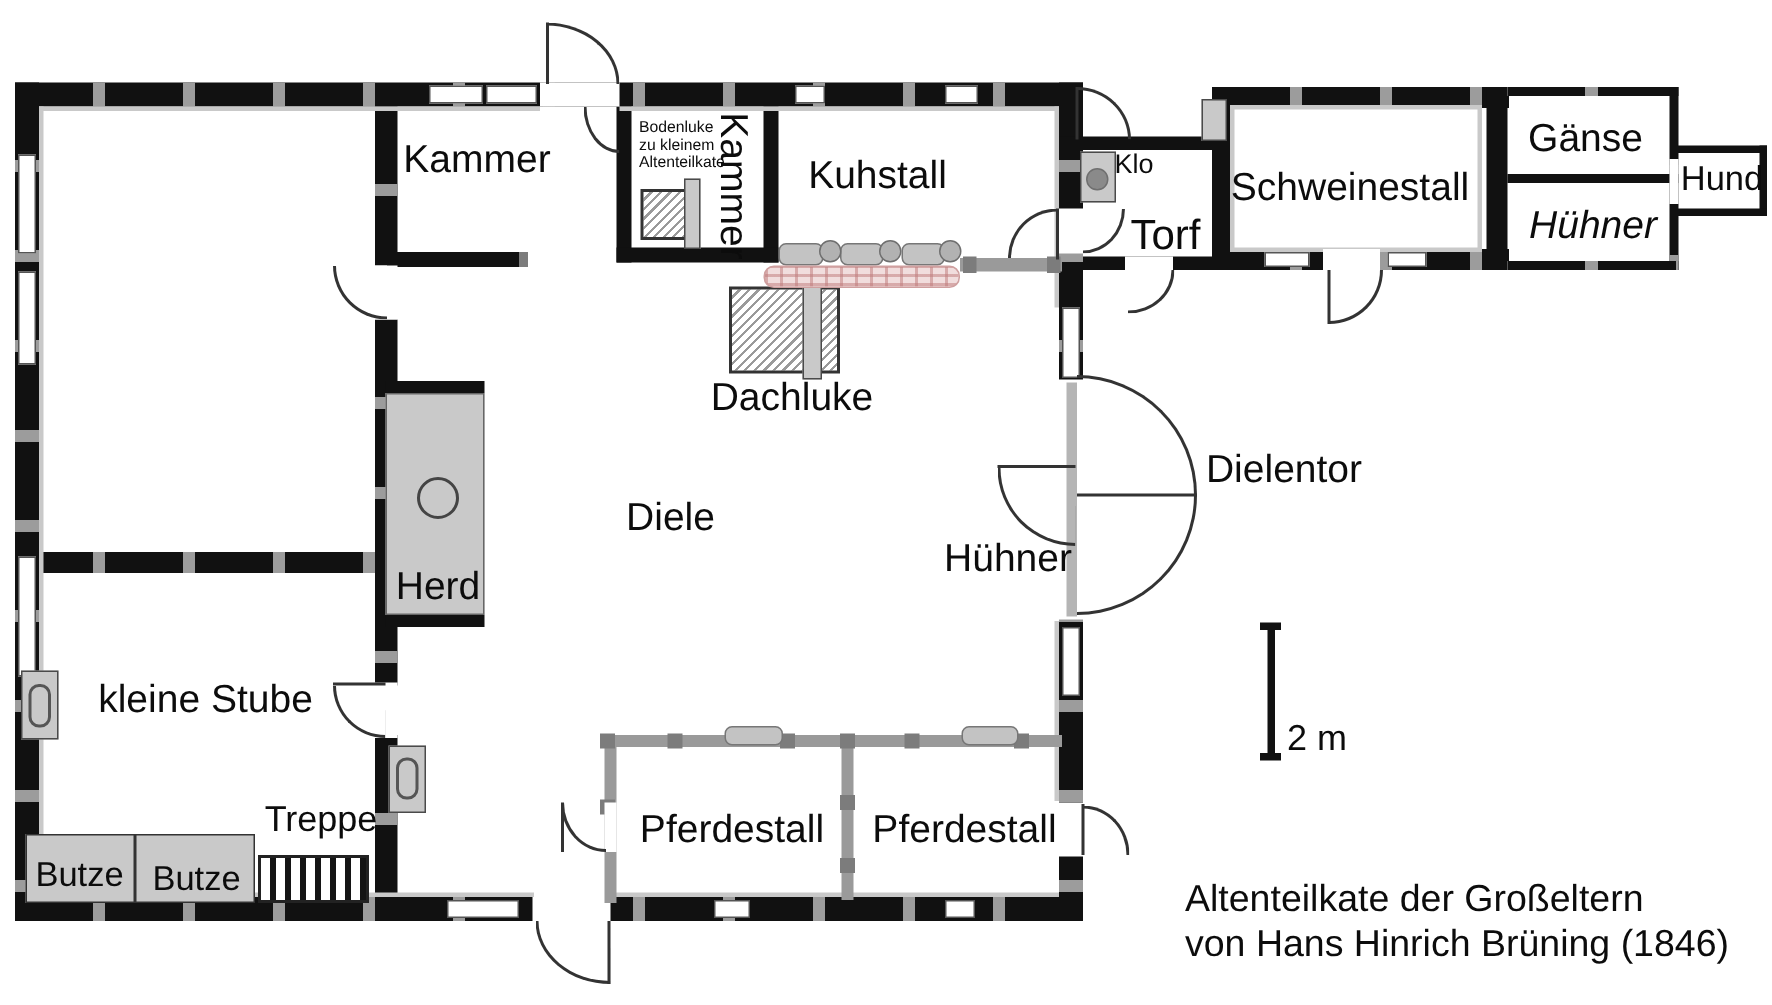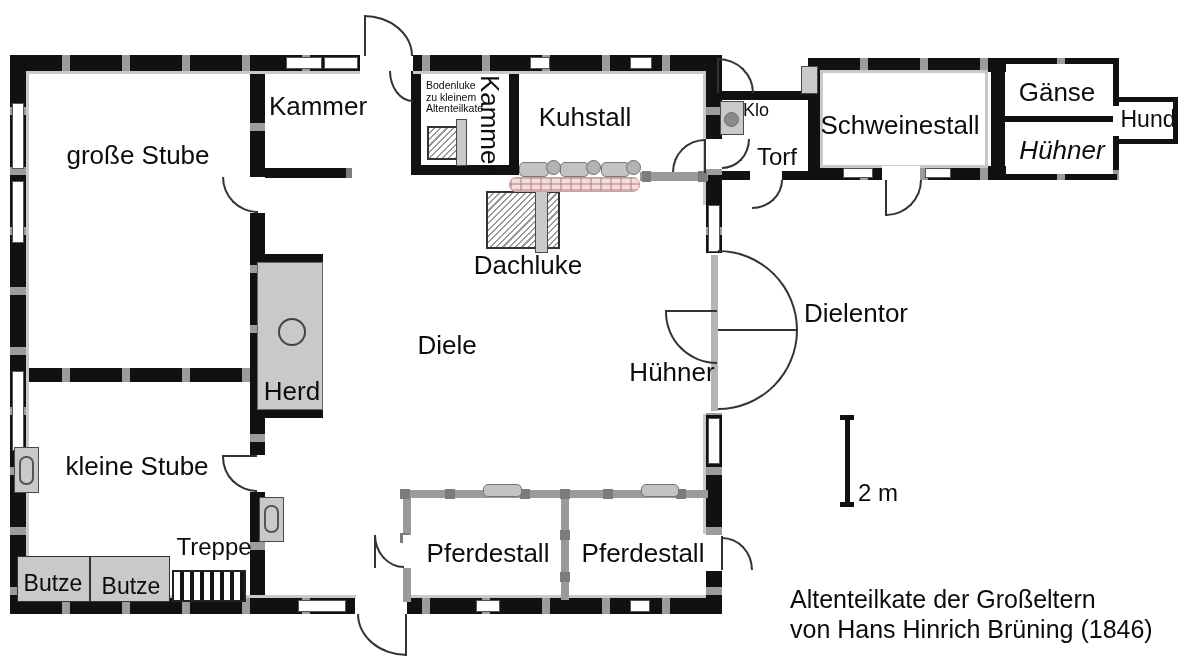--- a/index.html
+++ b/index.html
@@ -27,21 +27,21 @@
                            repeating-linear-gradient(0deg,rgba(190,120,120,.5) 0 2px,transparent 2px 6px);}
   .stairs{position:absolute;border:2px solid #222;
           background:repeating-linear-gradient(90deg,#fff 0 6px,#141414 6px 10px);}
   .arc{position:absolute;background:transparent;}
   .arc-tl{border-top:2px solid #333;border-left:2px solid #333;border-top-left-radius:100% 100%;}
   .arc-tr{border-top:2px solid #333;border-right:2px solid #333;border-top-right-radius:100% 100%;}
   .arc-bl{border-bottom:2px solid #333;border-left:2px solid #333;border-bottom-left-radius:100% 100%;}
   .arc-br{border-bottom:2px solid #333;border-right:2px solid #333;border-bottom-right-radius:100% 100%;}
   .leaf{position:absolute;background:#333;}
   .lbl{position:absolute;transform:translate(-50%,-50%);font-size:26px;color:#0c0c0c;white-space:nowrap;}
-  .s24{font-size:24px;} .s23{font-size:23px;} .s21{font-size:24px;} .s18{font-size:18px;}
+  .s24{font-size:24px;} .s23{font-size:23px;} .s21{font-size:28px;} .s18{font-size:18px;}
   .vert{writing-mode:vertical-rl;}
   .note{position:absolute;font-size:10.5px;line-height:11.5px;color:#0c0c0c;}
   .caption{position:absolute;font-size:25px;line-height:30px;color:#0c0c0c;white-space:nowrap;}
 </style>
 </head>
 <body>
 
 <div class="plan">
 
   <div class="w tick-h" style="left:10px;top:55px;width:712px;height:16px;"></div>
@@ -203,21 +203,20 @@
   <div class="leaf" style="left:721px;top:536px;width:2px;height:34px;"></div>
 
   <div class="arc arc-bl" style="left:357px;top:614px;width:50px;height:42px;"></div>
   <div class="leaf" style="left:405px;top:614px;width:2px;height:42px;"></div>
 
   <div class="w" style="left:845px;top:418px;width:5px;height:88px;"></div>
   <div class="w" style="left:840px;top:415px;width:14px;height:5px;"></div>
   <div class="w" style="left:840px;top:502px;width:14px;height:5px;"></div>
   <div class="lbl s24" style="left:878px;top:493px;">2 m</div>
 
-  <div class="lbl" style="left:138px;top:155px;">große Stube</div>
   <div class="lbl" style="left:318px;top:106px;">Kammer</div>
   <div class="lbl vert" style="left:489px;top:124px;">Kammer</div>
   <div class="note" style="left:426px;top:80px;">
     <div>Bodenluke</div>
     <div>zu kleinem</div>
     <div>Altenteilkate</div>
   </div>
   <div class="lbl" style="left:585px;top:117px;">Kuhstall</div>
   <div class="lbl s18" style="left:756px;top:110px;">Klo</div>
   <div class="lbl s21" style="left:777px;top:157px;">Torf</div>

